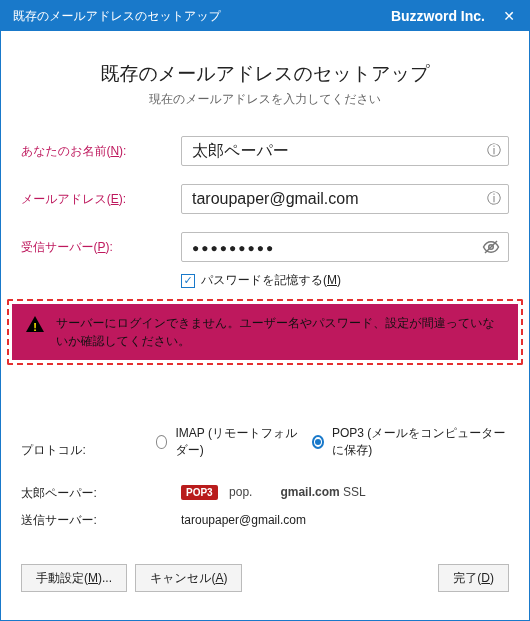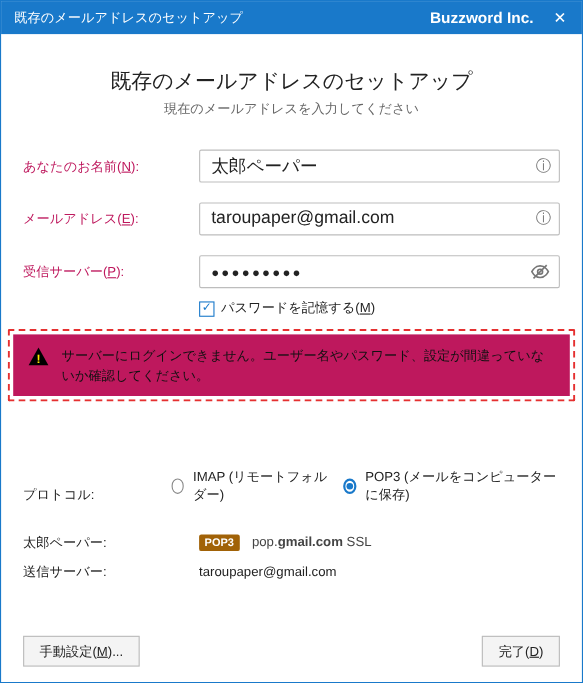--- a/index.html
+++ b/index.html
@@ -156,38 +156,38 @@
     display:inline-flex; align-items:center; justify-content:center;
   }
   .radio.selected .circle { border-color:#1979ca; border-width:2px;}
   .radio.selected .circle::after {
     content:""; width:6px;height:6px;border-radius:50%;
     background:#1979ca;
   }
   .info-row { margin-bottom:8px; align-items:center;}
   .tag {
     display:inline-block;
-    background:#a16207;
+    background:#b91c1c;
     color:#fff;
     font-size:10px;
     font-weight:bold;
     padding:2px 5px;
     border-radius:2px;
     margin-right:8px;
     min-width:34px;
   }
   .server-text { color:#444; }
-  .server-text b { font-weight:bold; }
+  .server-text b { font-weight:bold;margin-left:28px; }
   .footer {
     position:absolute;
     left:0; right:0; bottom:0;
     height:56px;
     border-top:none;
     display:flex;
-    align-items:center;
+    align-items:flex-start;
     padding:0 20px;
     gap:8px;
   }
   .btn {
     height:28px;
     padding:0 14px;
     font-size:12px;
     background:#f4f4f4;
     border:1px solid #bbb;
     cursor:pointer;
@@ -291,17 +291,20 @@
     <div class="label">送信サーバー:</div>
     <div>taroupaper@gmail.com</div>
   </div>
 
 </div>
 
 <div class="footer">
   <button class="btn">
     <span>手動設定(</span><span class="u">M</span><span>)...</span>
   </button>
+  <button class="btn">
+    <span>キャンセル(</span><span class="u">A</span><span>)</span>
+  </button>
   <div class="spacer"></div>
   <button class="btn">
     <span>完了(</span><span class="u">D</span><span>)</span>
   </button>
 </div>
 
 </body></html>

